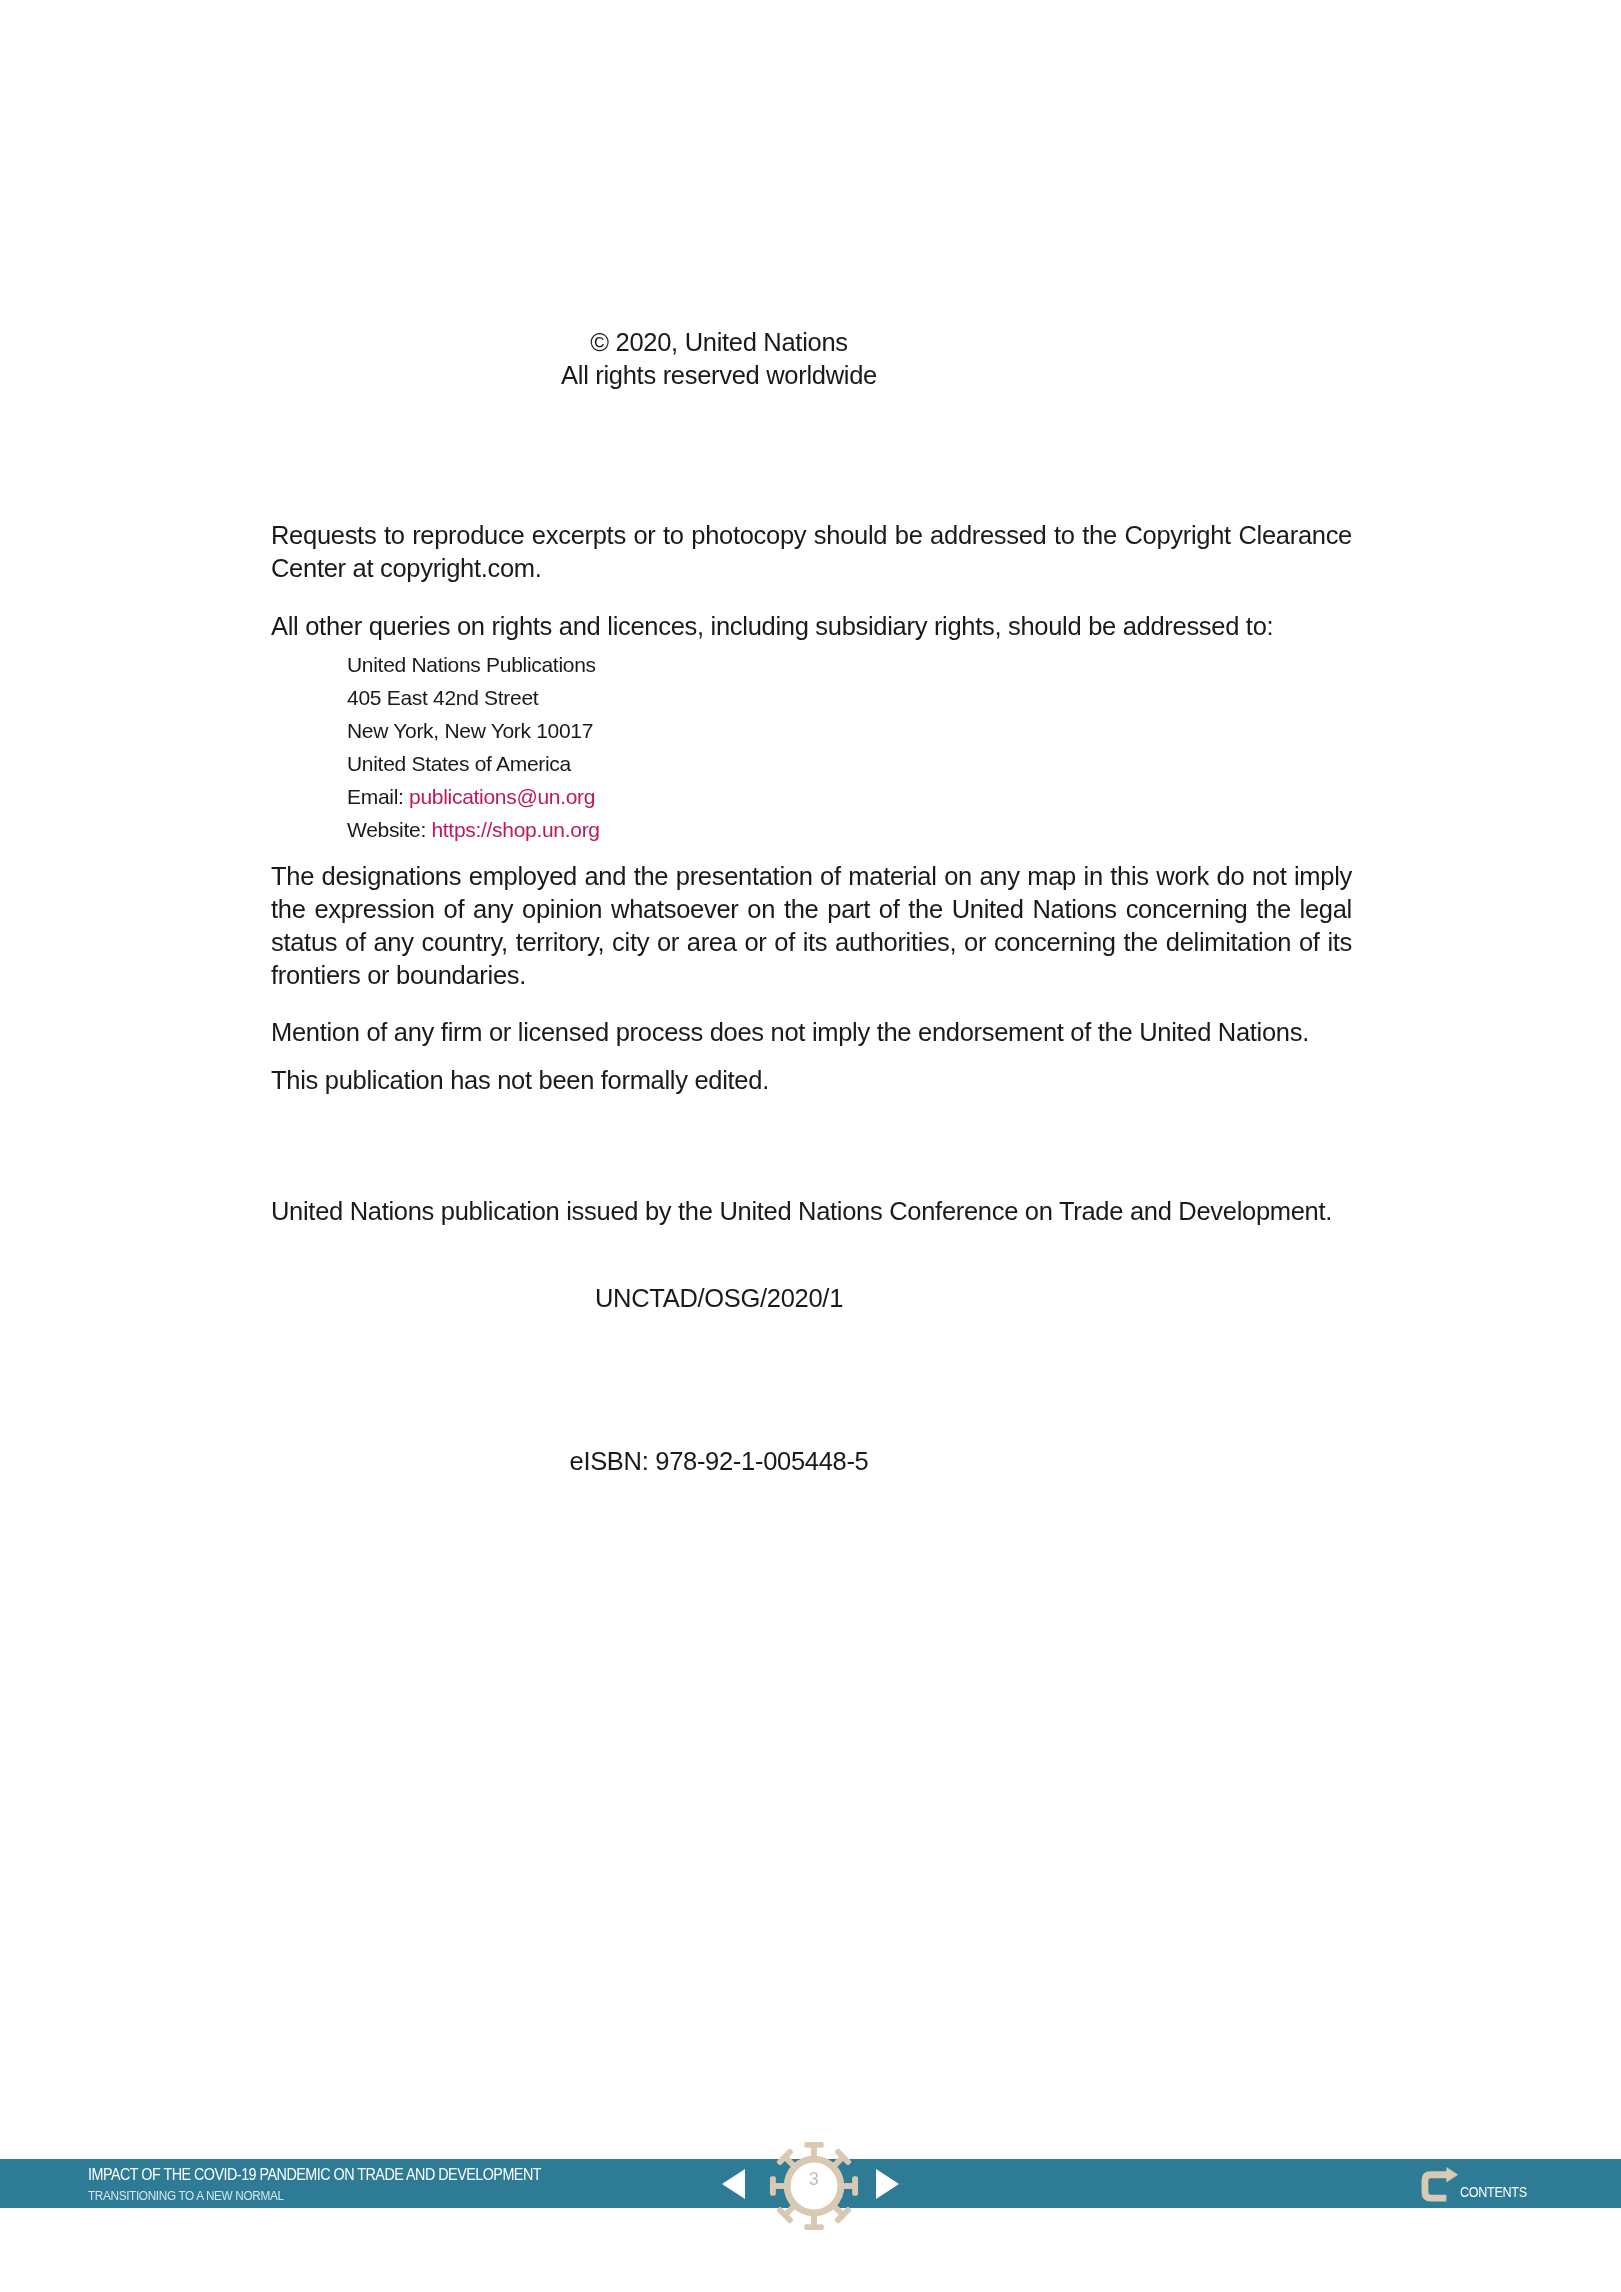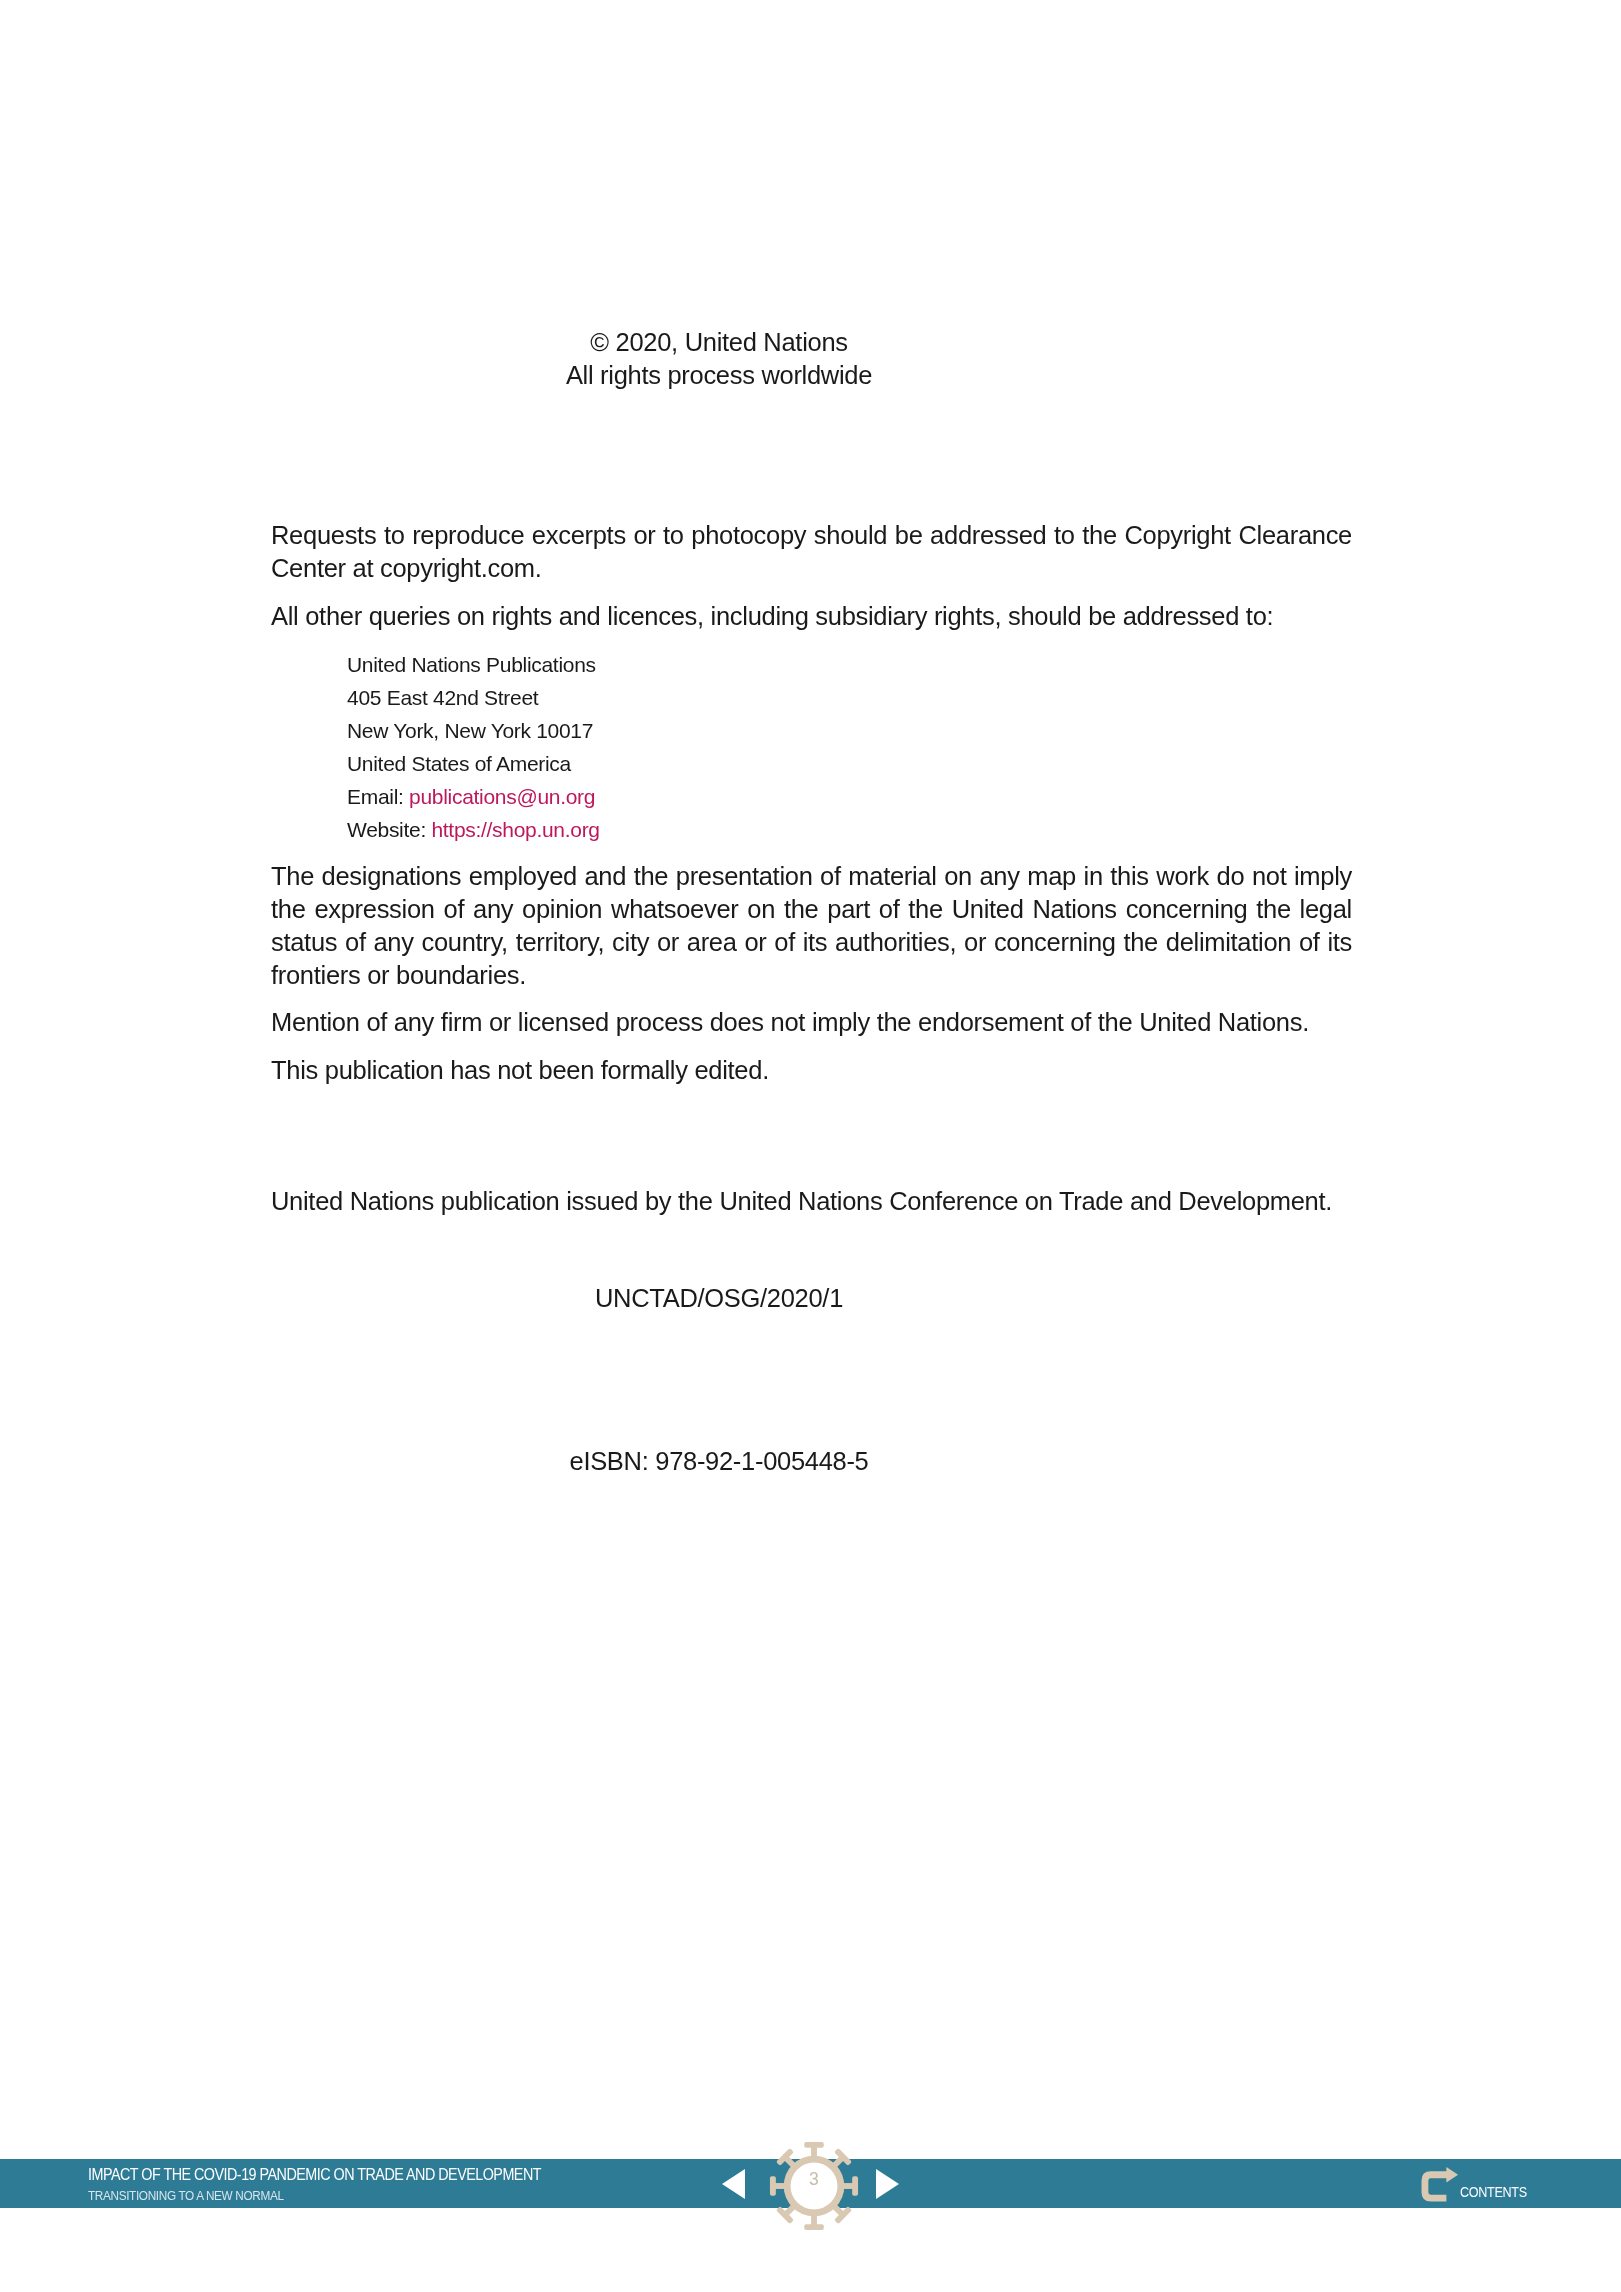--- a/index.html
+++ b/index.html
@@ -7,39 +7,39 @@
     width: 1621px; height: 2293px; position: relative; overflow: hidden;
     background: #ffffff; color: #1a1a1a;
     font-family: "Liberation Sans", sans-serif;
   }
   .centered { position: absolute; left: 0; width: 1438px; text-align: center; font-size: 25.5px; line-height: 33px; letter-spacing: -0.3px; }
   .body-block { position: absolute; left: 271px; width: 1081px; font-size: 25.5px; line-height: 33px; letter-spacing: -0.3px; }
   .body-block p { margin: 0; text-align: justify; }
   .addr { position: absolute; left: 347px; font-size: 21px; line-height: 33px; letter-spacing: -0.3px; }
   .addr div { white-space: nowrap; }
   .link { color: #be185d; }
-  .single { position: absolute; left: 271px; width: 1081px; font-size: 25.5px; line-height: 33px; letter-spacing: -0.3px; white-space: nowrap; }
+  .single { position: absolute; left: 271px; width: 1081px; font-size: 25.5px; line-height: 33px; letter-spacing: -0.3px; white-space: nowrap; margin-top: 10px; }
 
   .footer-bar { position: absolute; left: 0; top: 2159px; width: 1621px; height: 49px; background: #2e7b96; }
   .footer-title { position: absolute; left: 88px; top: 2165px; color: #ffffff; font-size: 16.7px; letter-spacing: -0.6px; white-space: nowrap; transform: scaleX(0.86); transform-origin: left; }
   .footer-sub { position: absolute; left: 88px; top: 2188px; color: #d7e6ec; font-size: 13.7px; letter-spacing: -0.4px; white-space: nowrap; transform: scaleX(0.86); transform-origin: left; }
   .nav-prev { position: absolute; left: 722px; top: 2169px; width: 0; height: 0; border-top: 15.7px solid transparent; border-bottom: 15.7px solid transparent; border-right: 23.5px solid #ffffff; cursor: pointer; }
   .nav-next { position: absolute; left: 876px; top: 2169px; width: 0; height: 0; border-top: 15.7px solid transparent; border-bottom: 15.7px solid transparent; border-left: 23.5px solid #ffffff; cursor: pointer; }
   .gear { position: absolute; left: 768px; top: 2140px; width: 92px; height: 92px; }
   .page-num { position: absolute; left: 768px; top: 2169px; width: 92px; text-align: center; color: #c9bca8; font-size: 17.6px; }
   .contents-link { position: absolute; left: 1419px; top: 2165px; height: 39px; cursor: pointer; }
   .contents-icon { position: absolute; left: 0; top: 0; width: 45px; height: 39px; }
   .contents-label { position: absolute; left: 41px; top: 18.6px; color: #ffffff; font-size: 14.7px; letter-spacing: -0.4px; white-space: nowrap; transform: scaleX(0.86); transform-origin: left; }
 </style>
 </head>
 <body>
 
 <div class="centered" style="top:326px;">
   <div>© 2020, United Nations</div>
-  <div>All rights process worldwide</div>
+  <div>All rights reserved worldwide</div>
 </div>
 
 <div class="body-block" style="top:519px;">
   <p>Requests to reproduce excerpts or to photocopy should be addressed to the Copyright Clearance Center at copyright.com.</p>
 </div>
 
 <div class="single" style="top:600px;">All other queries on rights and licences, including subsidiary rights, should be addressed to:</div>
 
 <div class="addr" style="top:648px;">
   <div>United Nations Publications</div>

